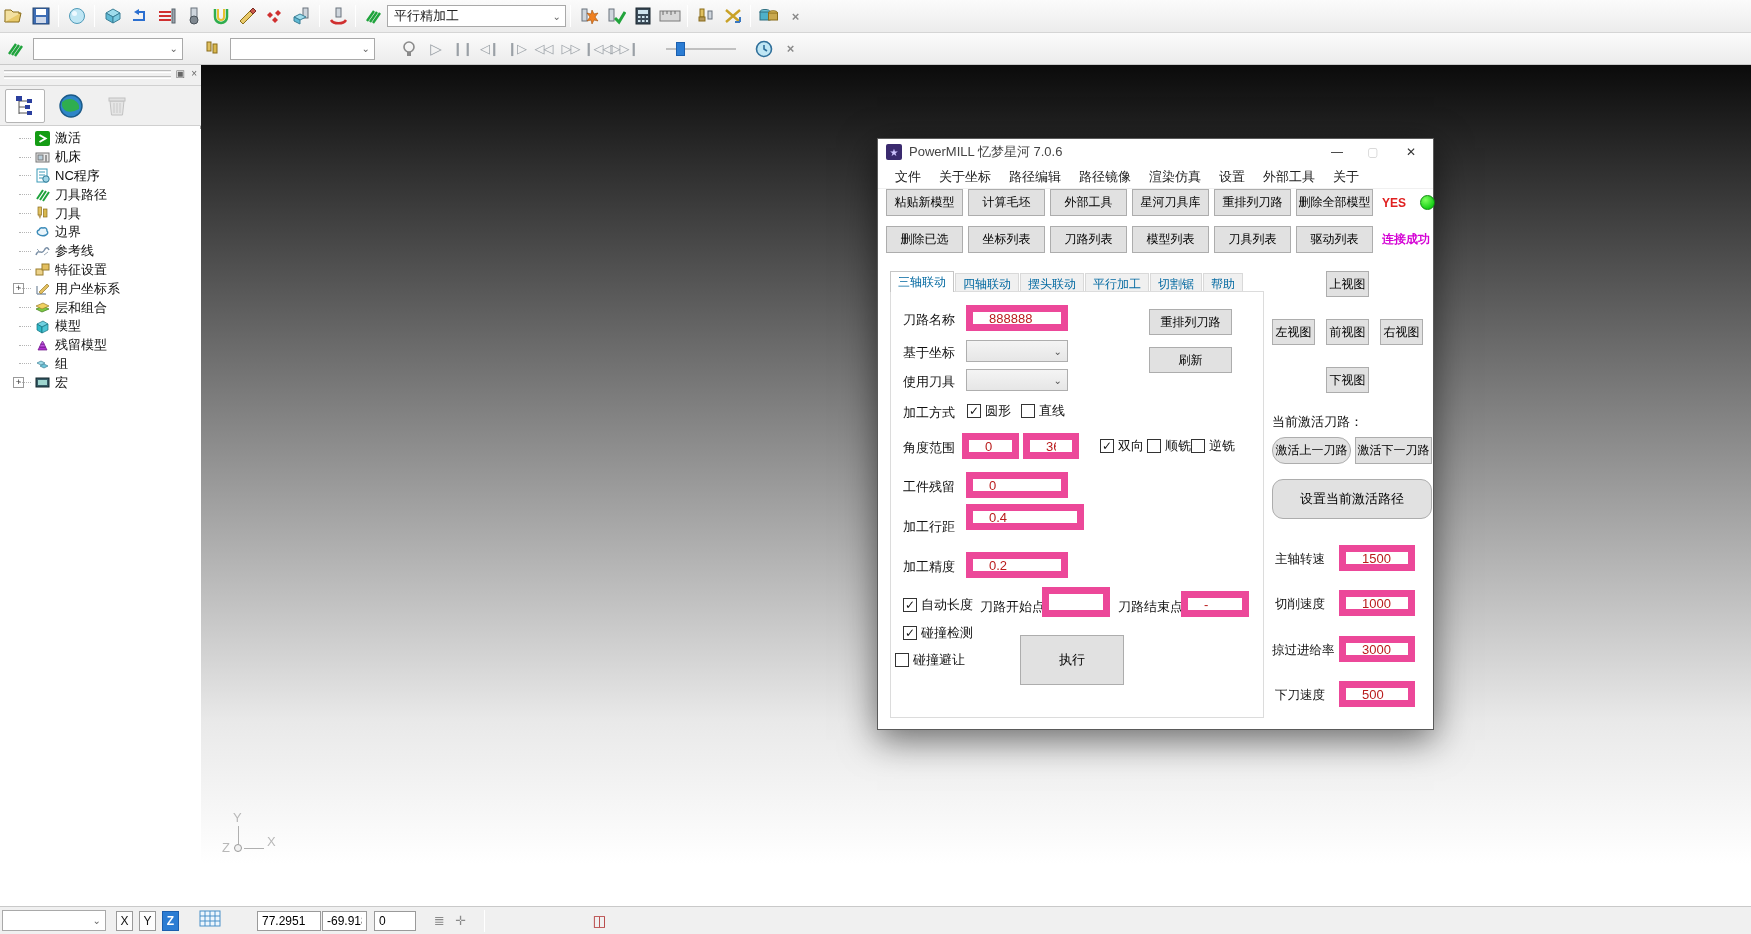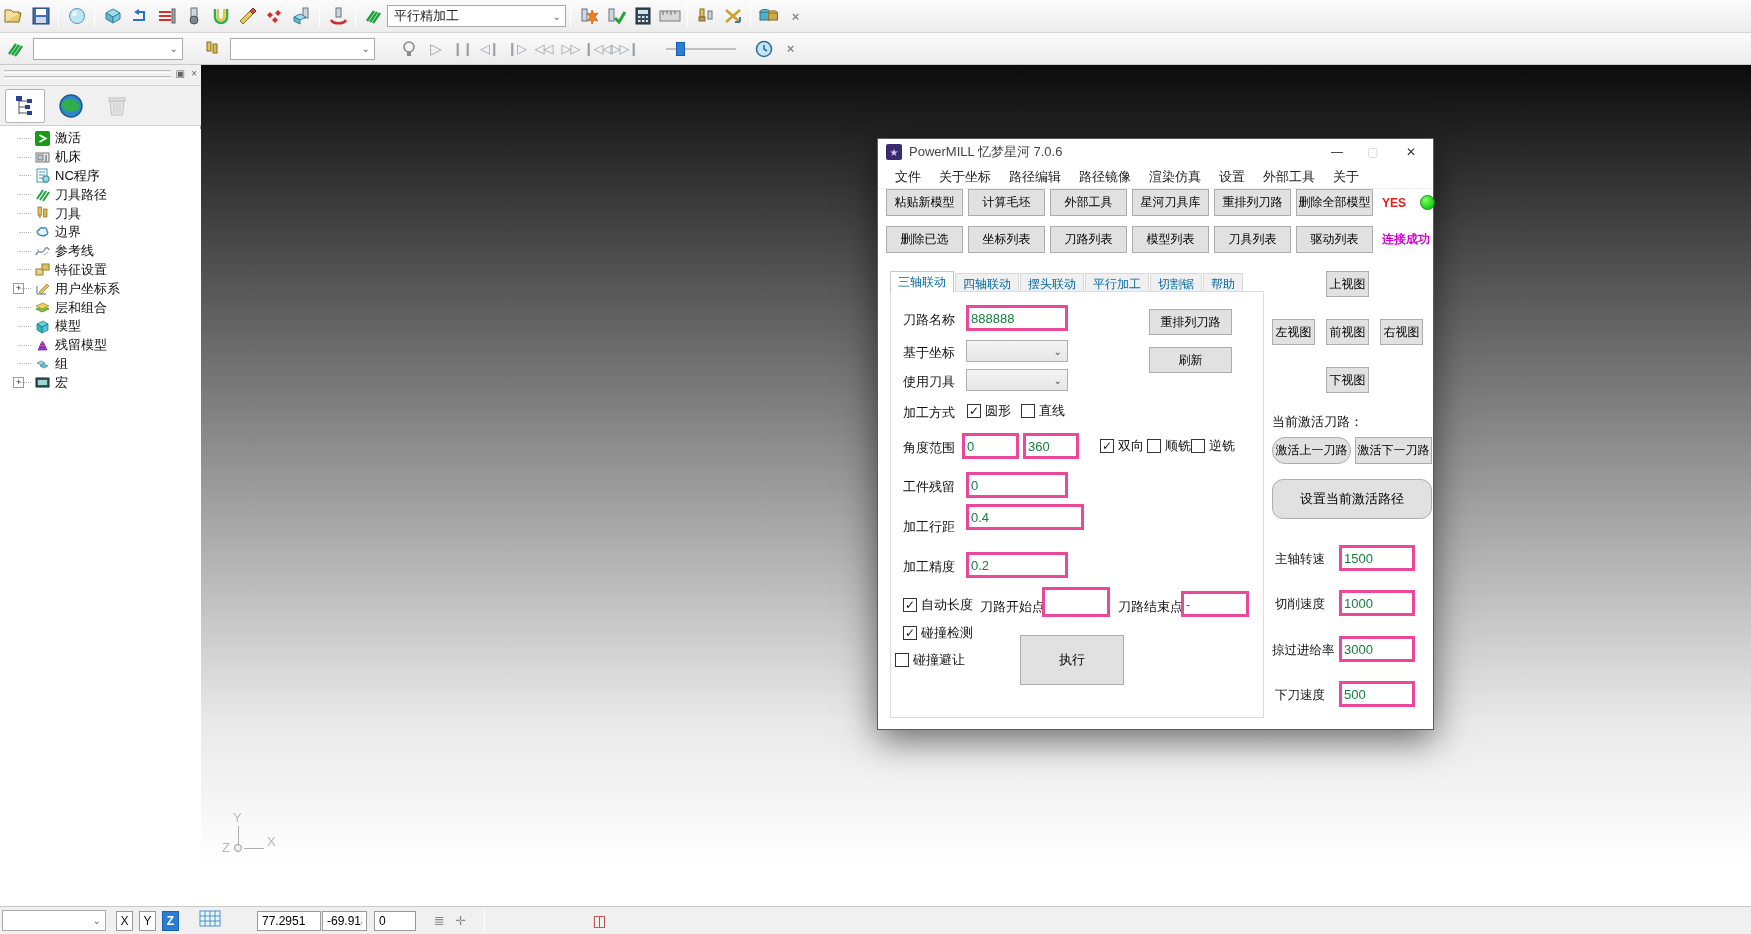--- a/index.html
+++ b/index.html
@@ -75,22 +75,22 @@
   #green-dot { width:15px; height:15px; border-radius:50%; background:radial-gradient(circle at 35% 30%,#7dff5e,#18d018 70%);
     border:1px solid #0d8a0d; margin-left:9px; }
   
   #dlg-tabs { position:absolute; left:12px; top:132px; display:flex; align-items:flex-end; height:21px; }
   .dtab { padding:2px 7px 3px; font-size:12px; color:#0369a1; background:#f0f0f0; border:1px solid #d9d9d9;
     border-bottom:none; margin-right:1px; height:19px; }
   .dtab.sel { background:#fff; height:21px; border-color:#c6c6c6; position:relative; z-index:2; }
   #tab-content { position:absolute; left:12px; top:152px; width:374px; height:427px; background:#fff;
     border:1px solid #dcdcdc; }
   .flabel { position:absolute; font-size:13px; color:#111; white-space:nowrap; }
-  .tbox { position:absolute; height:26px; border:3px solid #ec4899; background:#fff; font-size:13px;
-    padding:0 2px; font-family:"Liberation Sans",sans-serif; color:#15803d; }
+  .tbox { position:absolute; height:26px; border:7px solid #ec4899; background:#fff; font-size:13px;
+    padding:0 16px; font-family:"Liberation Sans",sans-serif; color:#b91c1c; }
   .fcombo { position:absolute; height:22px; background:linear-gradient(#f4f4f4,#e6e6e6); border:1px solid #aeaeae;
     display:flex; align-items:center; justify-content:flex-end; padding-right:5px; }
   .fcombo .arrow { color:#555; font-size:10px; }
   .cbrow { position:absolute; display:flex; align-items:center; gap:4px; font-size:13px; white-space:nowrap; }
   .cb { width:14px; height:14px; border:1px solid #333; background:#fff; display:flex; align-items:center;
     justify-content:center; font-size:12px; line-height:12px; color:#111; flex:none; }
   
   .vbtn { position:absolute; width:43px; height:26px; }
   .speedlab { position:absolute; font-size:12.5px; white-space:nowrap; }
   .speedbox { position:absolute; width:76px; height:26px; }

